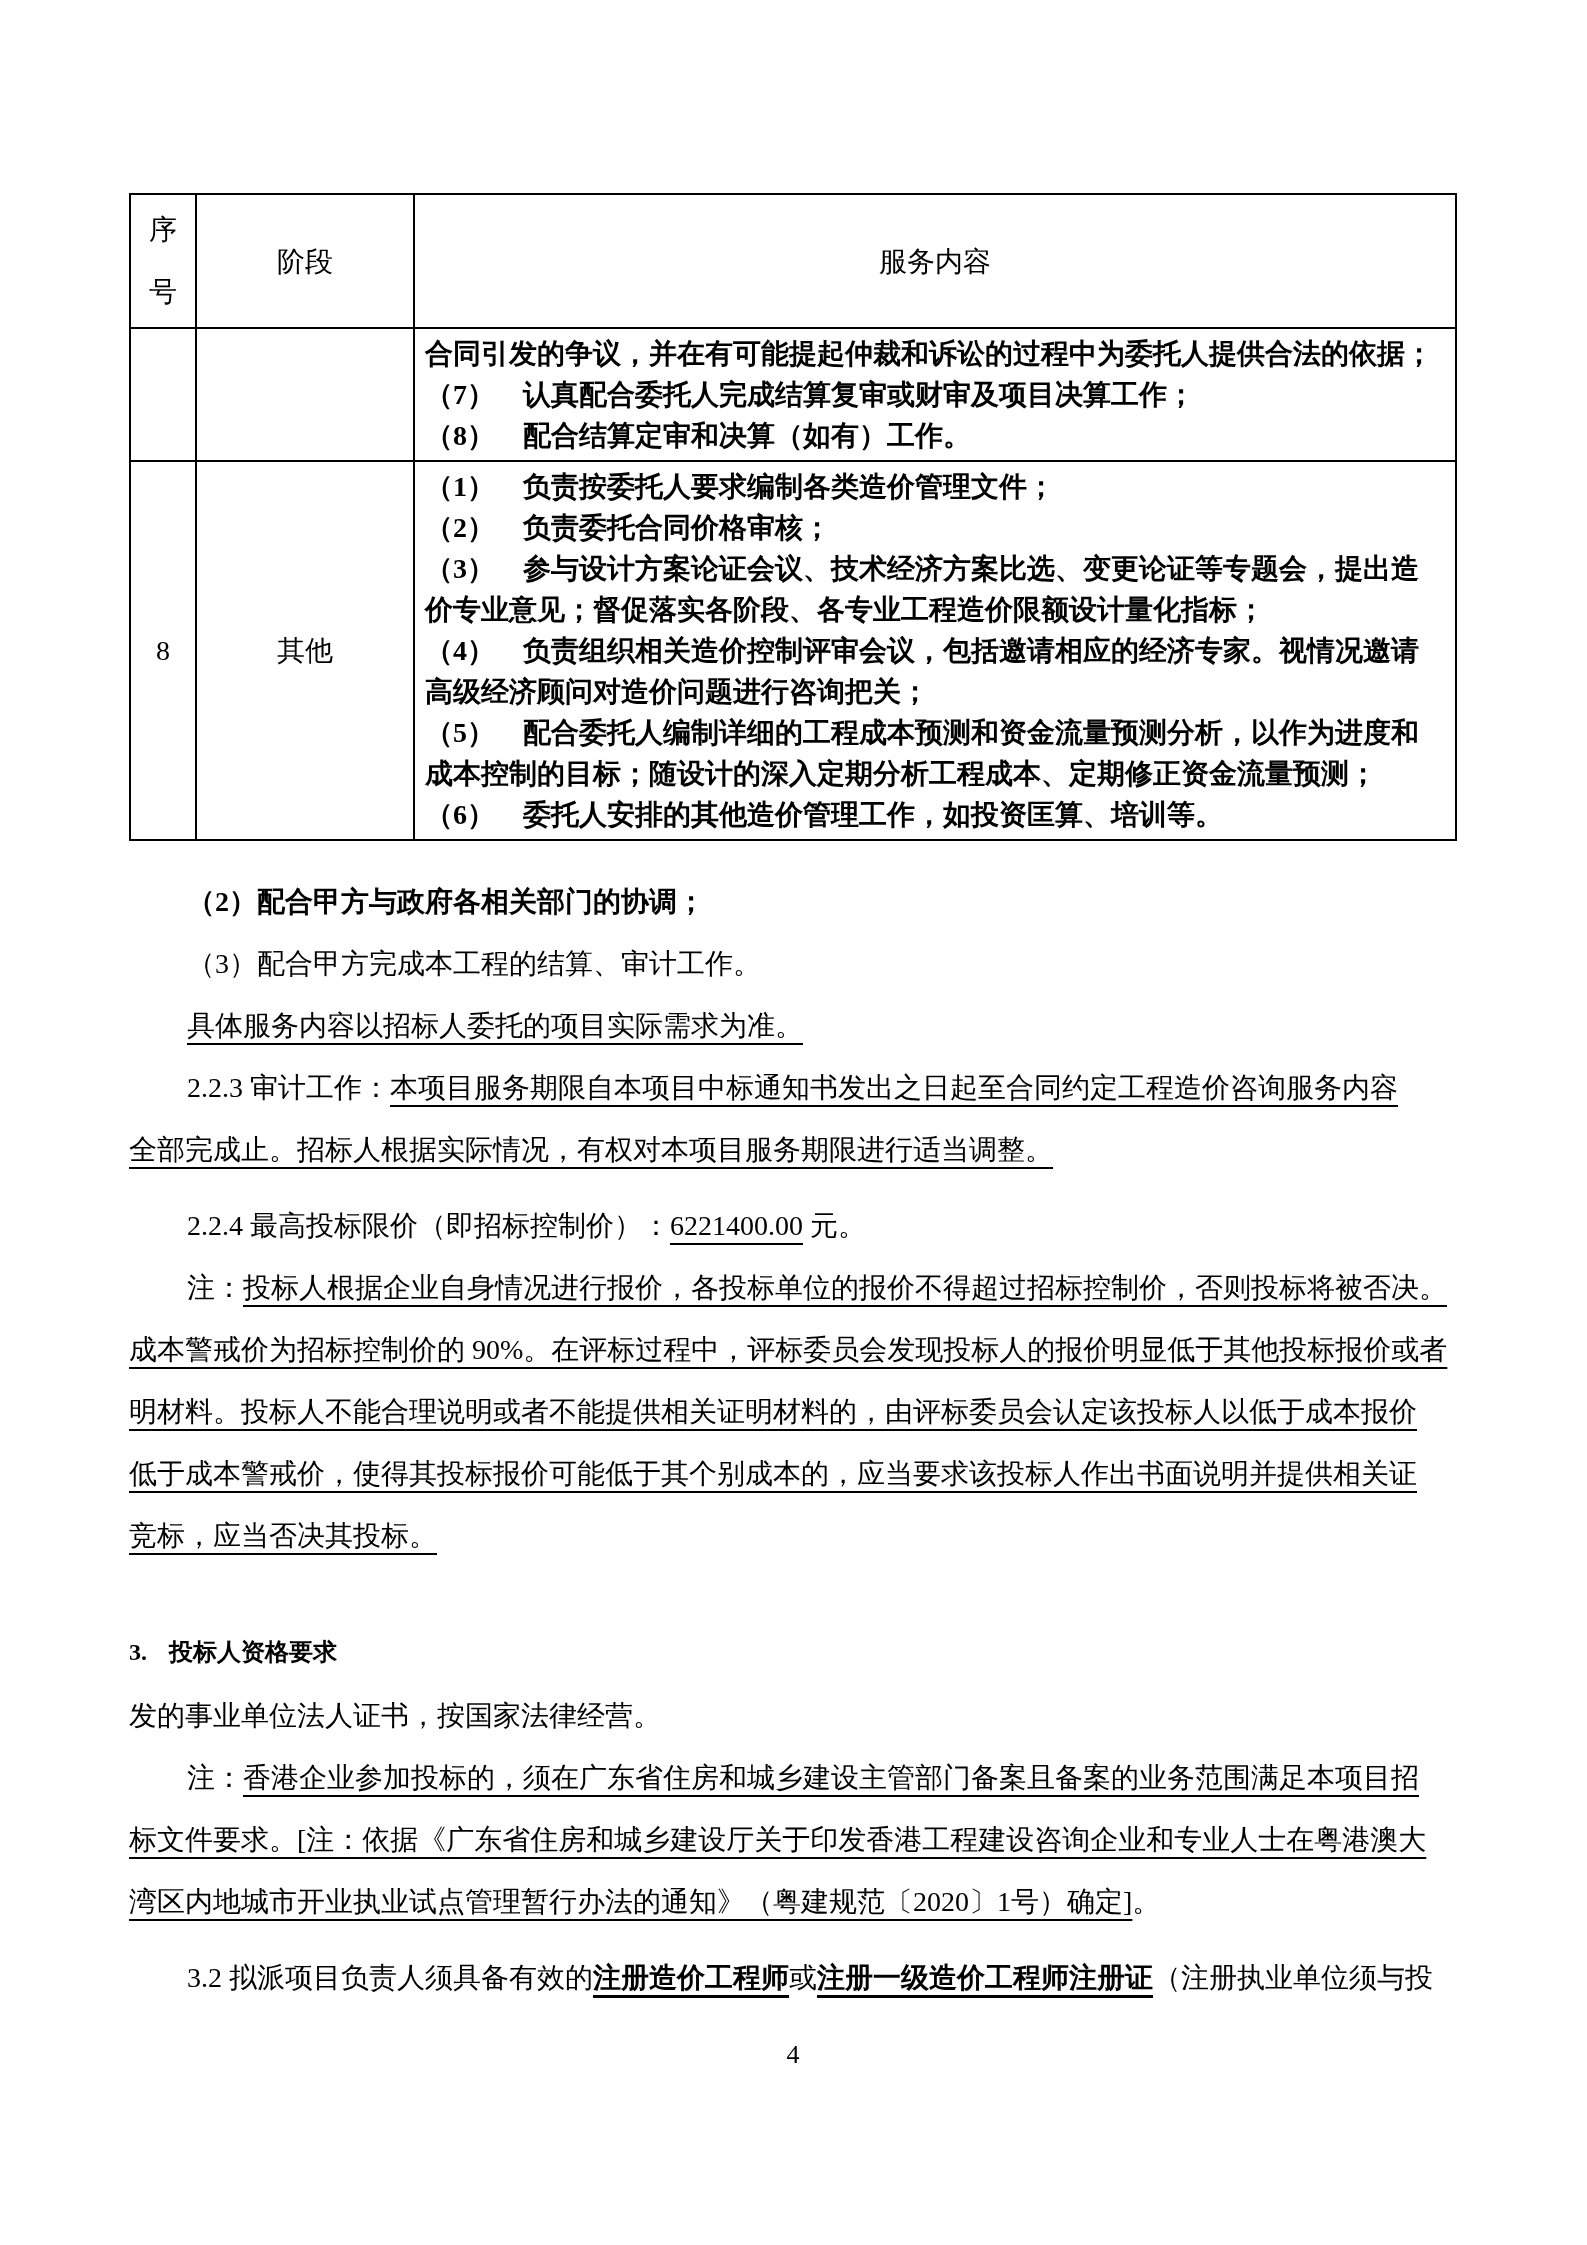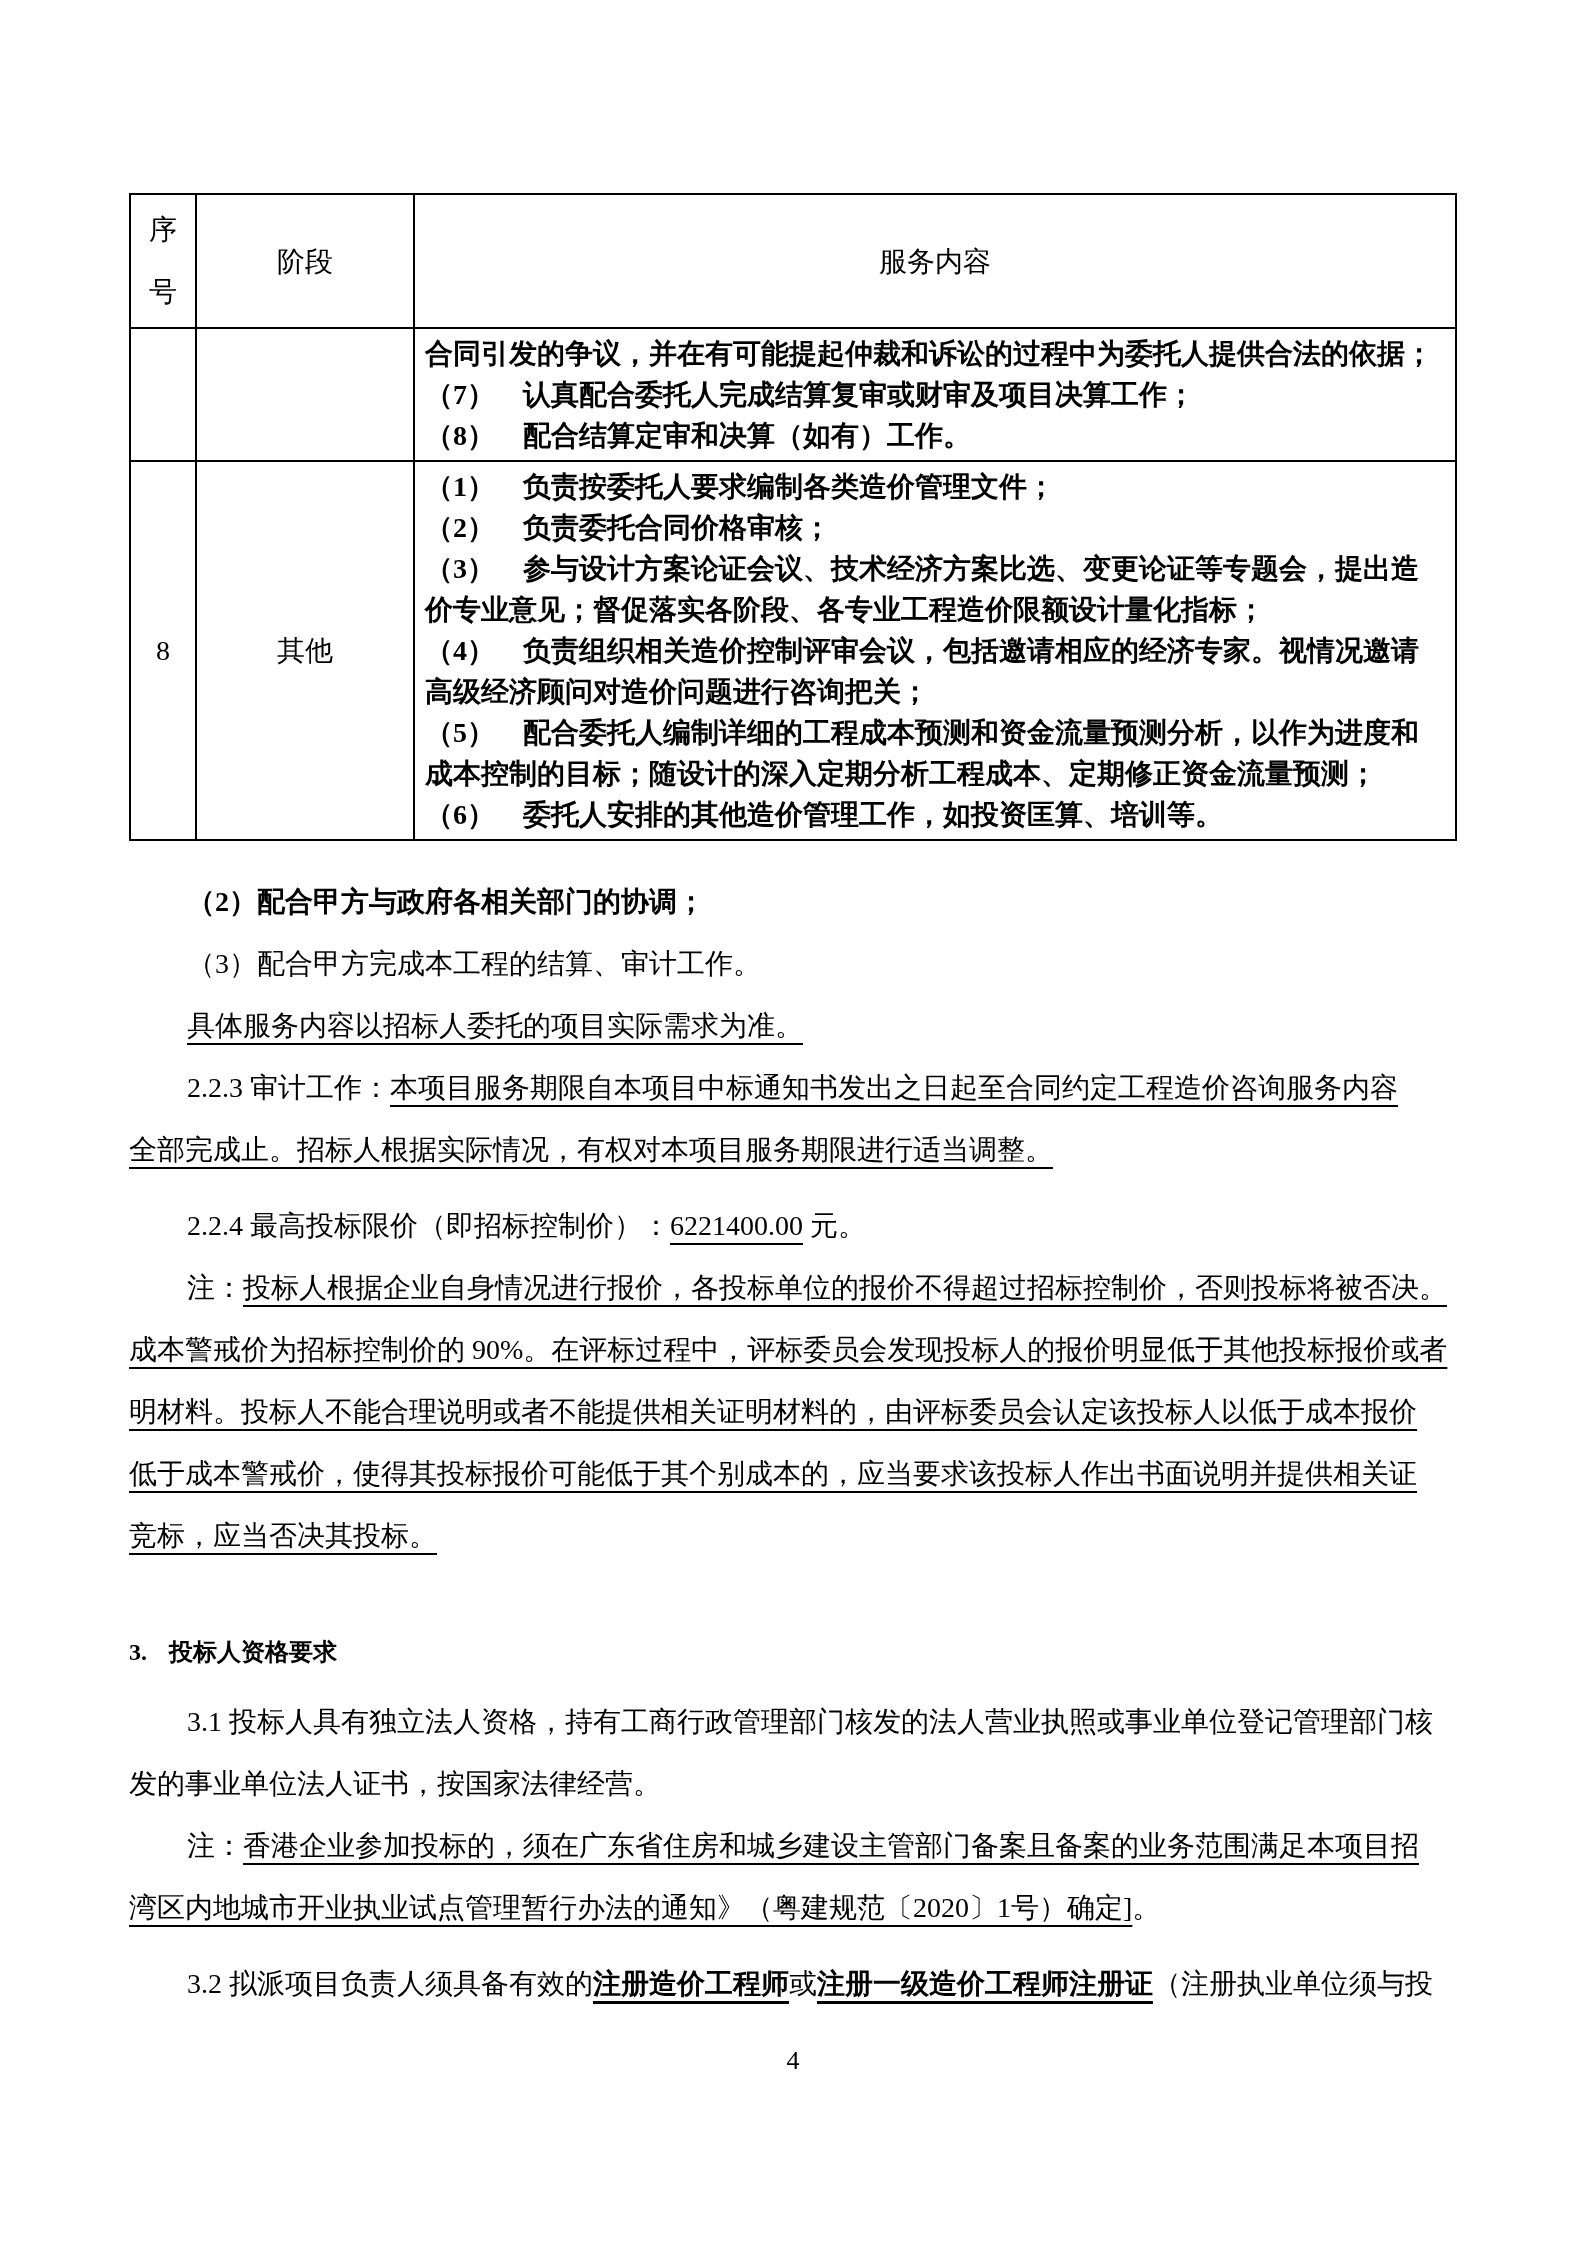--- a/index.html
+++ b/index.html
@@ -112,24 +112,24 @@
     <p class="para indent mt14"><span>2.2.4 最高投标限价（即招标控制价）：</span><span class="u">6221400.00</span><span> 元。</span></p>
 
     <p class="para indent"><span>注：</span><span class="u">投标人根据企业自身情况进行报价，各投标单位的报价不得超过招标控制价，否则投标将被否决。</span></p>
     <p class="para"><span class="u">成本警戒价为招标控制价的 90%。在评标过程中，评标委员会发现投标人的报价明显低于其他投标报价或者</span></p>
     <p class="para"><span class="u">明材料。投标人不能合理说明或者不能提供相关证明材料的，由评标委员会认定该投标人以低于成本报价</span></p>
     <p class="para"><span class="u">低于成本警戒价，使得其投标报价可能低于其个别成本的，应当要求该投标人作出书面说明并提供相关证</span></p>
     <p class="para"><span class="u">竞标，应当否决其投标。</span></p>
 
     <h2 class="heading"><span class="hnum">3.</span><span>投标人资格要求</span></h2>
 
-    <p class="para indent mt6">3.1 投标人具有独立法人资格，持有工商行政管理部门核发的法人营业执照或事业单位登记管理部门核</p>
     <p class="para">发的事业单位法人证书，按国家法律经营。</p>
 
     <p class="para indent"><span>注：</span><span class="u">香港企业参加投标的，须在广东省住房和城乡建设主管部门备案且备案的业务范围满足本项目招</span></p>
+    <p class="para"><span class="u">标文件要求。[注：依据《广东省住房和城乡建设厅关于印发香港工程建设咨询企业和专业人士在粤港澳大</span></p>
     <p class="para"><span class="u">湾区内地城市开业执业试点管理暂行办法的通知》（粤建规范〔2020〕1号）确定]</span><span>。</span></p>
 
     <p class="para indent mt14"><span>3.2 拟派项目负责人须具备有效的</span><span class="bu">注册造价工程师</span><span>或</span><span class="bu">注册一级造价工程师注册证</span><span>（注册执业单位须与投</span></p>
 
     <div class="pageno">4</div>
 
   </div>
 </div>
 
 </body></html>

